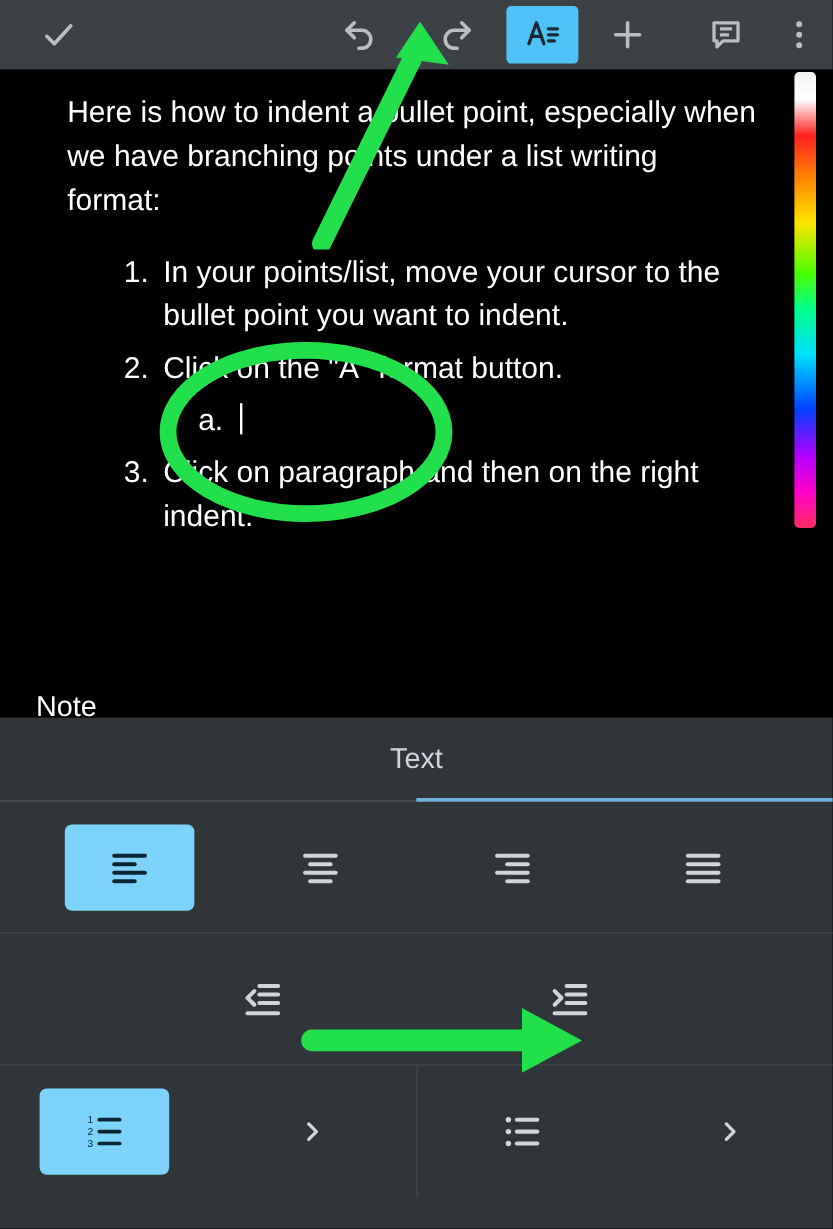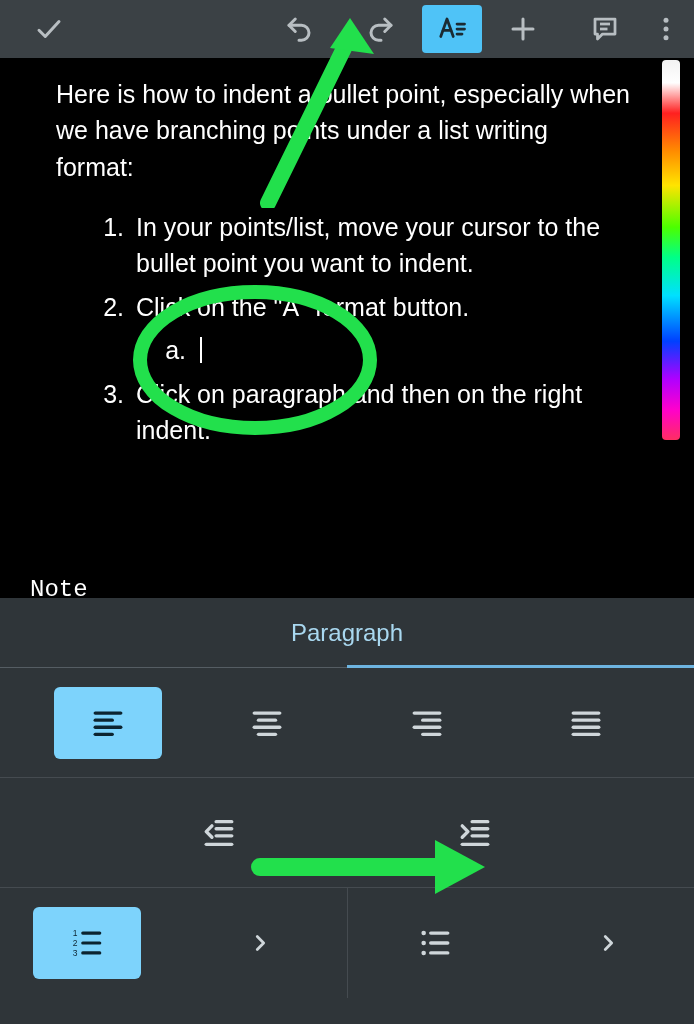--- a/index.html
+++ b/index.html
@@ -33,21 +33,21 @@
   .intro { margin-bottom: 24px; }
   .olist { list-style: none; padding-left: 60px; }
   .olist > li { margin-bottom: 8px; position: relative; padding-left: 20px; }
   .olist > li > .num { position: absolute; left: -32px; width: 40px; text-align: right; }
   .sub-ol { list-style: none; padding-left: 54px; margin-top: 6px; }
   .sub-ol > li { position: relative; padding-left: 6px; }
   .sub-ol > li > .num { position: absolute; left: -30px; width: 26px; text-align: right; }
   .cursor-bar { display: inline-block; width: 2px; height: 26px; background: #fff; vertical-align: -4px; margin-left: 4px;}
 
   .truncated-label {
-    position: absolute; left: 30px; top: 576px; color: #fff; font-size: 24px; font-family: Liberation Mono, monospace;
+    position: absolute; left: 30px; top: 576px; color: #fff; font-size: 24px;
   }
 
   
   .rainbow {
     position: absolute; right: 14px; top: 60px; width: 18px; height: 380px; border-radius: 4px;
     background: linear-gradient(to bottom,
       #f2f2f2 0%, #ffffff 6%, #ff2020 14%, #ff8c00 24%, #ffe400 33%,
       #4cff00 44%, #00ff88 52%, #00e0ff 62%, #0040ff 74%,
       #b000ff 84%, #ff00cc 92%, #ff2e62 100%);
   }
@@ -181,21 +181,21 @@
     </li>
   </ol>
 </div>
 
 <div class="truncated-label">Note</div>
 
 <div class="rainbow"></div>
 
 <div class="panel">
   <div class="tabs">
-    <div class="tab active">Paragraph</div>
+    <div class="tab">Text</div>
   </div>
   <div class="tab-underline"></div>
   <div class="tab-underline-active"></div>
 
   <div class="btn-row">
     <div class="pcell clickable">
       <div class="pill">
         <svg class="icon" viewBox="0 0 24 24" fill="none" stroke="currentColor" stroke-width="2.4" stroke-linecap="round">
             <line x1="3" y1="5" x2="21" y2="5"></line>
             <line x1="3" y1="10" x2="15" y2="10"></line>

